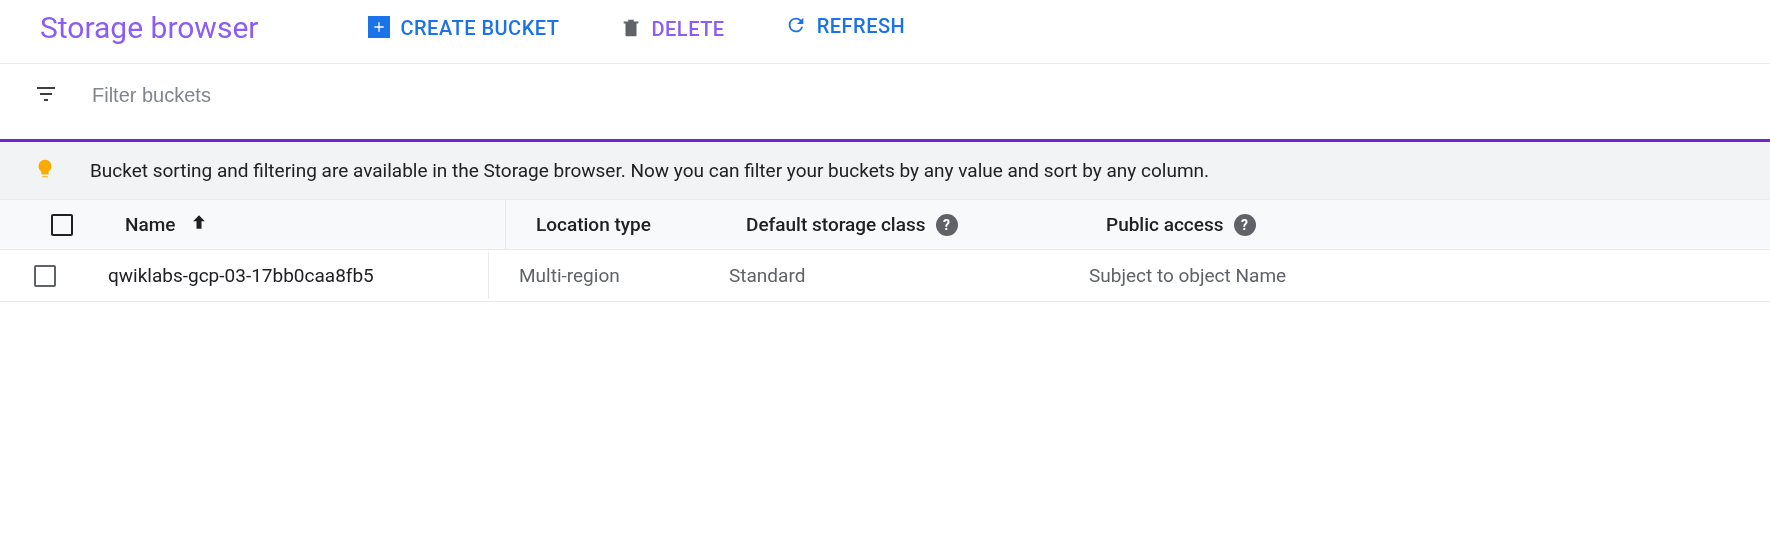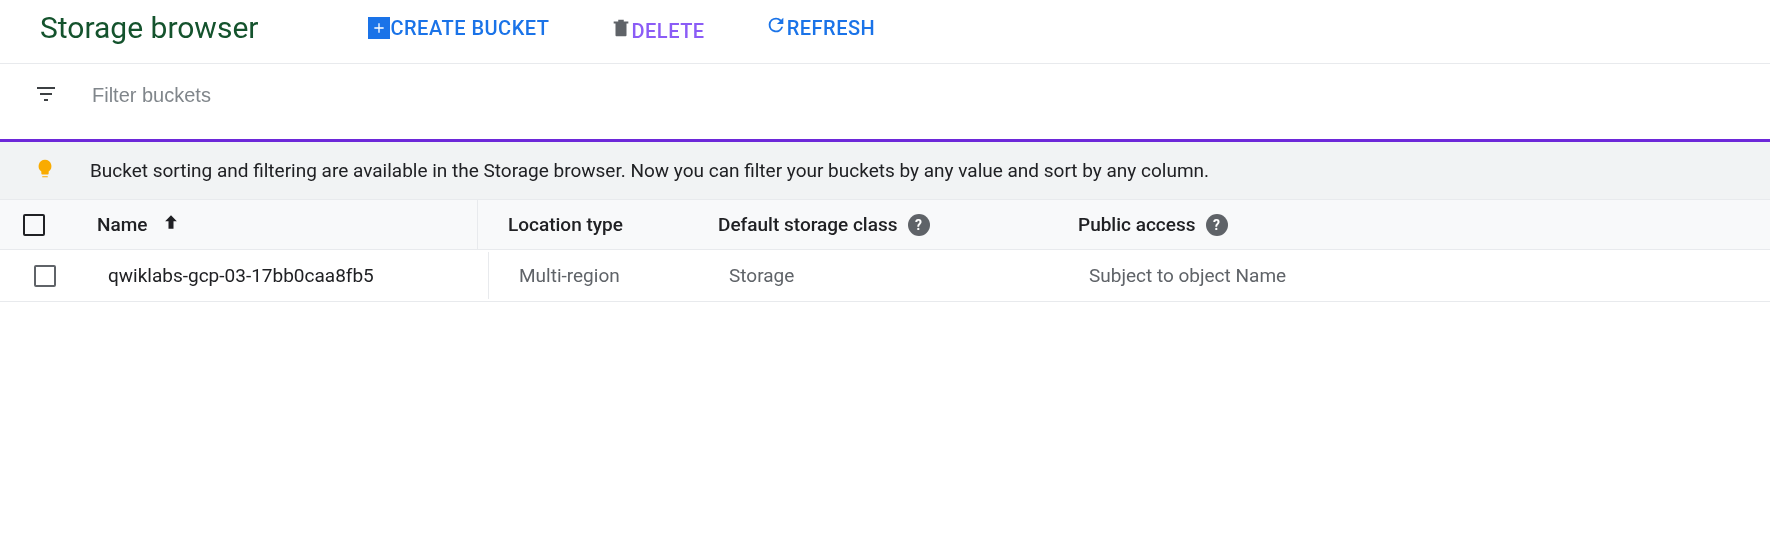--- a/index.html
+++ b/index.html
@@ -16,26 +16,26 @@
     }
     .topbar {
       display: flex;
       align-items: center;
       padding: 10px 40px 18px 40px;
       border-bottom: 1px solid #e8eaed;
     }
     .page-title {
       font-size: 30px;
       font-weight: 400;
-      color: #14532d;
+      color: #8b5cf6;
       margin-right: 110px;
     }
     .toolbar-btn {
       display: inline-flex;
-      align-items: center;
+      gap: 10px;
       font-size: 20px;
       font-weight: 500;
       letter-spacing: 0.5px;
       cursor: pointer;
       margin-right: 60px;
       text-transform: uppercase;
     }
     .btn-primary {
       color: #1a73e8;
     }
@@ -97,21 +97,21 @@
     }
     .notice-text {
       font-size: 19px;
       color: #202124;
     }
     .table-header-row {
       display: flex;
       align-items: center;
       background: #f8f9fa;
       border-bottom: 1px solid #e8eaed;
-      padding: 12px 0 12px 23px;
+      padding: 12px 0 12px 51px;
       font-size: 19px;
       font-weight: 500;
       color: #202124;
     }
     .table-data-row {
       display: flex;
       align-items: center;
       padding: 14px 0 14px 34px;
       font-size: 19px;
       color: #5f6368;
@@ -275,15 +275,15 @@
   </div>
 </div>
 
 <div class="table-data-row" data-name="table-row">
   <div class="col-checkbox">
     <span class="checkbox" data-name="row-checkbox"></span>
   </div>
   <div class="col-name data-name-cell" data-name="bucket-name-cell">qwiklabs-gcp-03-17bb0caa8fb5</div>
   <div class="col-divider" data-name="column-divider"></div>
   <div class="col-location-type" data-name="location-type-cell">Multi-region</div>
-  <div class="col-storage-class" data-name="storage-class-cell">Storage</div>
+  <div class="col-storage-class" data-name="storage-class-cell">Standard</div>
   <div class="col-public-access" data-name="public-access-cell">Subject to object Name</div>
 </div>
 
 </body></html>

